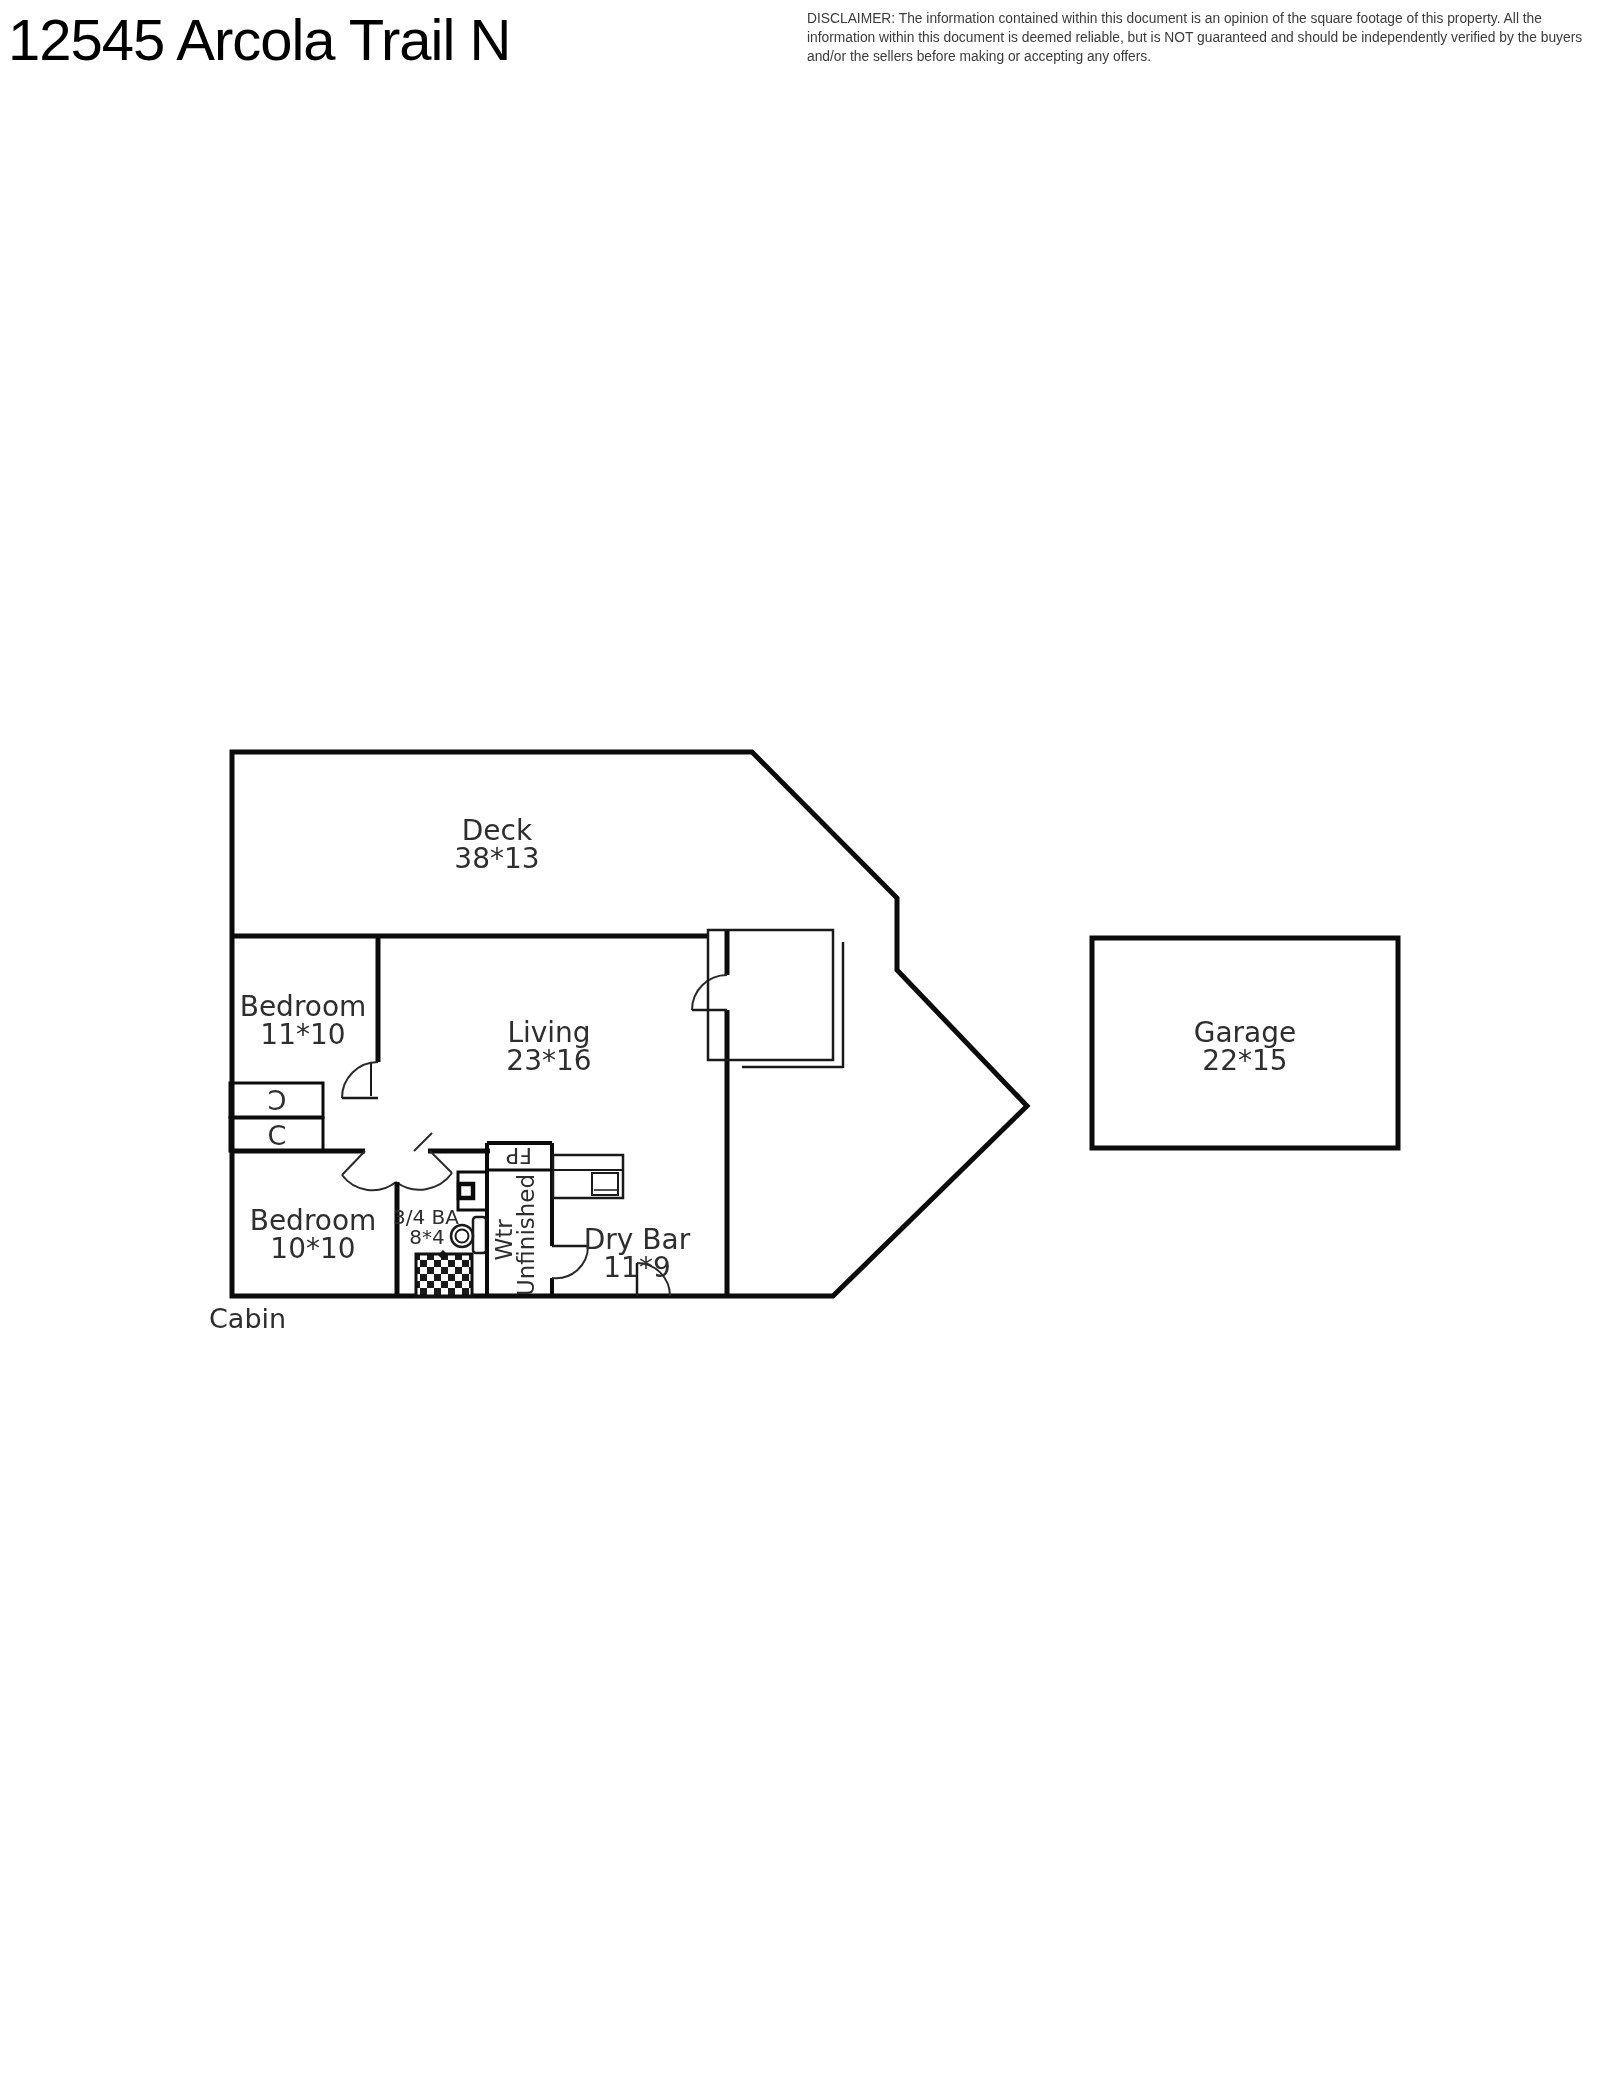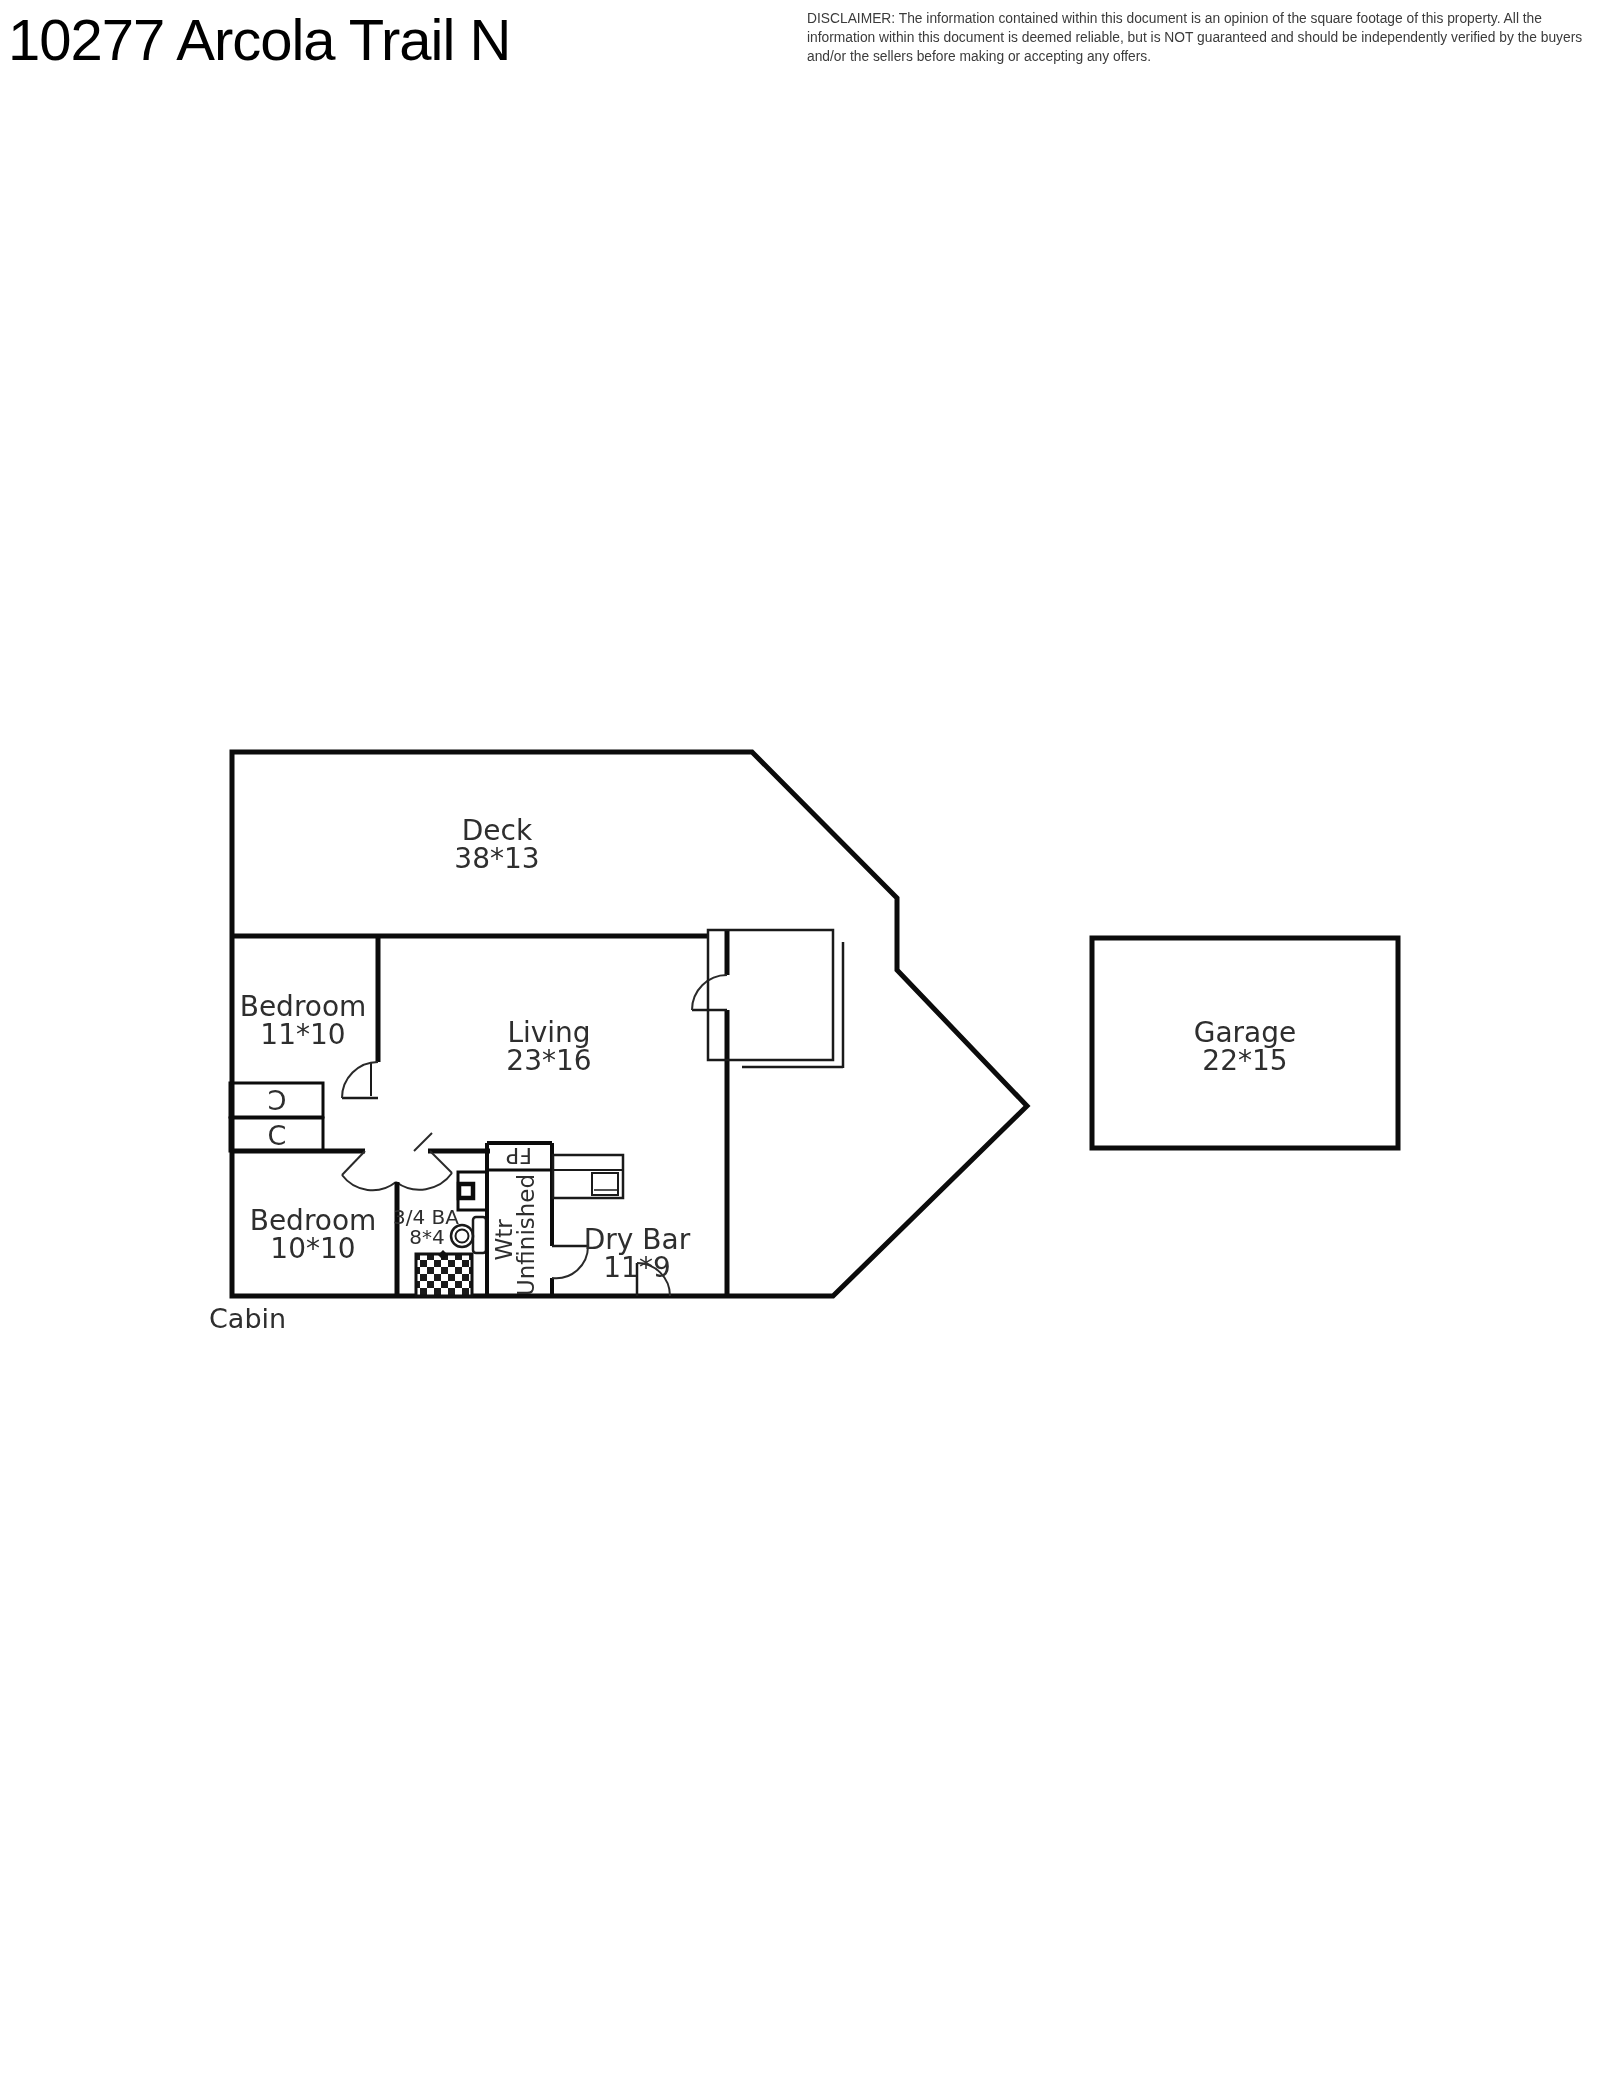--- a/index.html
+++ b/index.html
@@ -49,21 +49,21 @@
   .lbl-fp { font-size: 22px; }
   .lbl-rot { font-size: 23px; }
   .lbl-c { font-size: 27px; }
   .lbl-cabin { font-size: 27px; text-anchor: start; }
 </style>
 </head>
 <body>
 
 <div id="page">
 
-  <div id="title">10277 Arcola Trail N</div>
+  <div id="title">12545 Arcola Trail N</div>
 
   <div id="disclaimer">DISCLAIMER: The information contained within this document is an opinion of the square footage of this property. All the information within this document is deemed reliable, but is NOT guaranteed and should be independently verified by the buyers and/or the sellers before making or accepting any offers.</div>
 
   <svg id="plan-svg" width="1607" height="2080" viewBox="0 0 1607 2080">
 
     <defs>
       <pattern id="checker" width="14" height="14" patternUnits="userSpaceOnUse">
         <rect width="14" height="14" fill="#ffffff"></rect>
         <rect x="0" y="0" width="7" height="7" fill="#1a1a1a"></rect>
         <rect x="7" y="7" width="7" height="7" fill="#1a1a1a"></rect>

